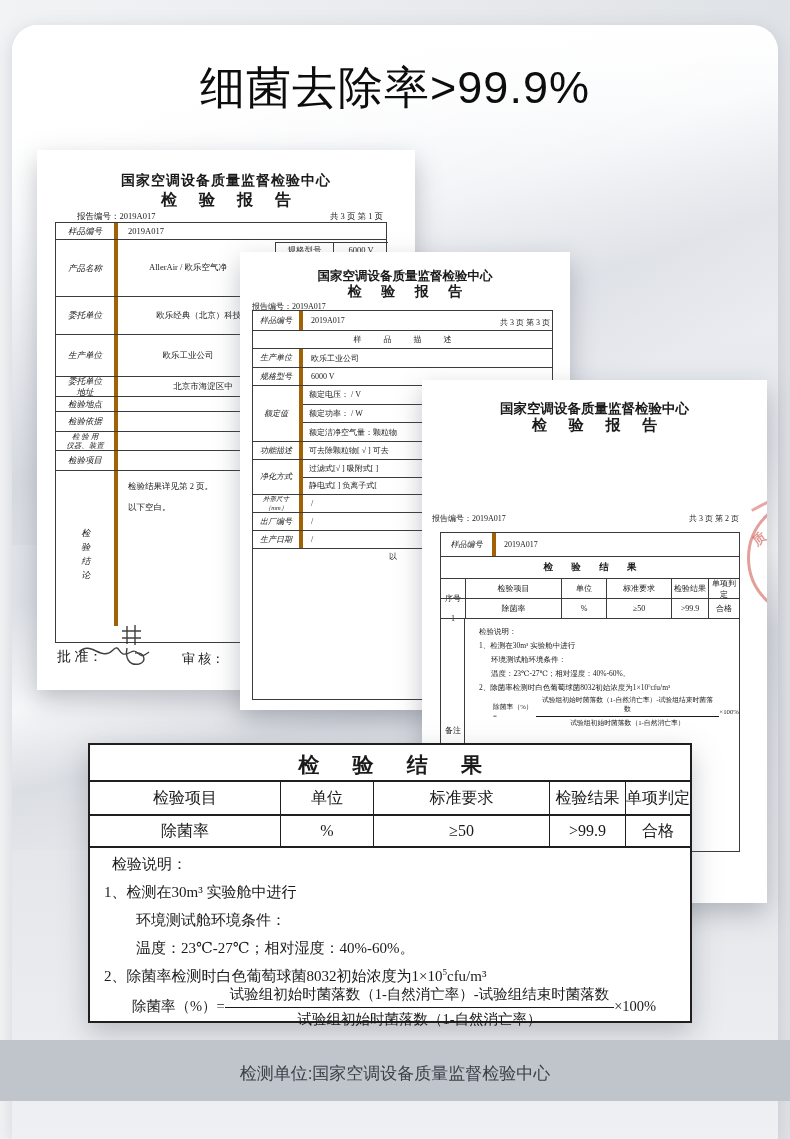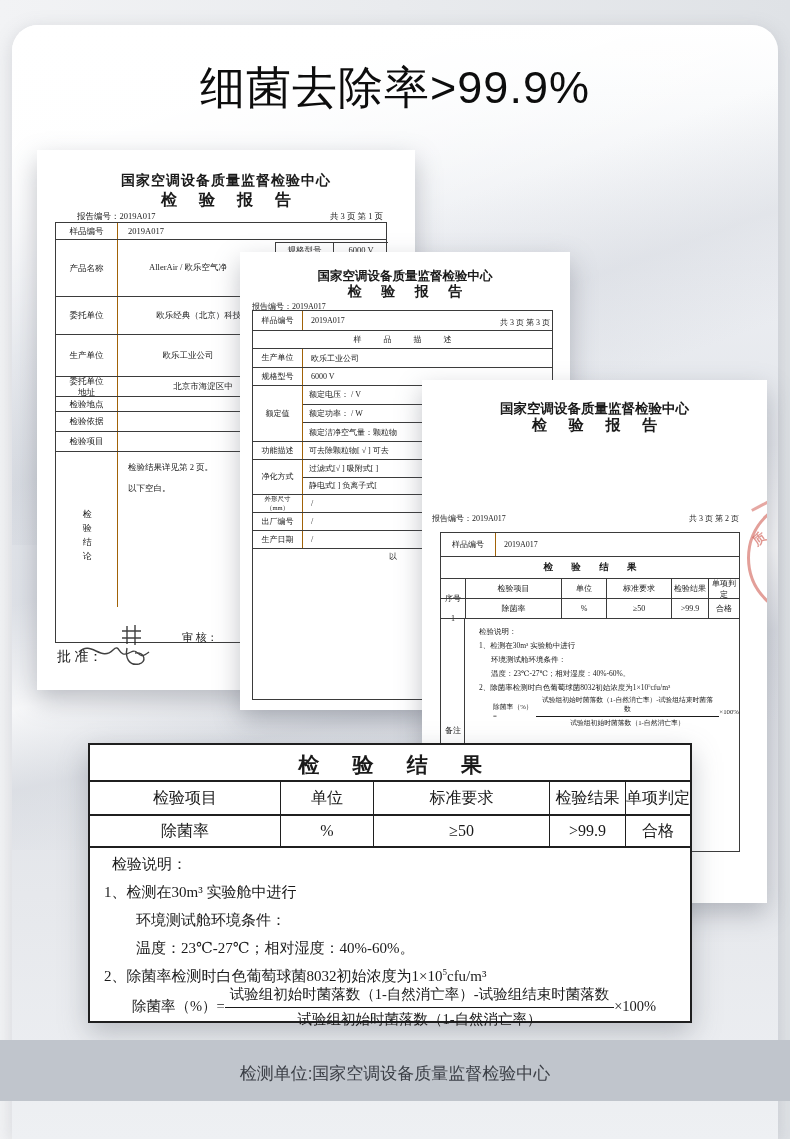--- a/index.html
+++ b/index.html
@@ -23,21 +23,21 @@
     font-family:"Liberation Sans","DejaVu Sans",sans-serif; font-weight:500; font-size:45px; letter-spacing:1px; color:#0d0d0d; }
 
   .doc { position:absolute; background:#fff; box-shadow:0 10px 24px rgba(95,100,112,.38); overflow:hidden; }
   .doc-org { position:absolute; left:0; right:0; text-align:center; font-weight:700; }
   .doc-sub { position:absolute; left:0; right:0; text-align:center; font-weight:700; }
   .abs { position:absolute; }
   .tbl { position:absolute; border:1px solid #3b3b3b; }
   .trow { display:flex; border-top:1px solid #3b3b3b; position:relative; }
   .trow.first { border-top:none; }
   .lc { flex:none; display:flex; flex-direction:column; align-items:center; justify-content:center;
-        text-align:center; border-right:1px solid #a16207; line-height:1.25; }
+        text-align:center; border-right:4px solid #a16207; line-height:1.25;font-style:italic; }
   .vc { flex:1; display:flex; align-items:center; position:relative; }
   .vc.center { justify-content:center; }
   .subcol { flex:1; display:flex; flex-direction:column; }
   .subrow { flex:1; display:flex; align-items:center; border-top:1px solid #3b3b3b; padding-left:6px; }
   .subrow.first { border-top:none; }
   .cgrid { display:flex; }
   .cx { display:flex; align-items:center; justify-content:center; border-left:1px solid #3b3b3b; text-align:center; }
   .cx.first { border-left:none;margin-top:19px; }
   .vertical { writing-mode: vertical-lr; text-orientation: upright; letter-spacing:14px; }
   .frac { display:inline-flex; flex-direction:column; text-align:center; }
@@ -123,20 +123,29 @@
             <span class="abs" style="left:0; width:200px; text-align:right;">北京</span>
           </div>
       </div>
       <div class="trow" style="height:20px;">
         <div class="lc" style="width:62px;">检验依据</div>
         <div class="vc" style="display:block; padding-top:1px;">
           <div style="width:198px; text-align:right; font-weight:700;">GB 21551.3-201</div>
           <div style="width:198px; text-align:right;">化</div>
         </div>
       </div>
+      <div class="trow" style="height:19px;">
+        <div class="lc" style="width:62px; font-size:7.5px;">
+          <span>检 验 用</span>
+          <span>仪器、装置</span>
+        </div>
+        <div class="vc">
+            <span class="abs" style="left:0; width:200px; text-align:right;">掩</span>
+          </div>
+      </div>
       <div class="trow" style="height:20px;">
         <div class="lc" style="width:62px;">检验项目</div>
         <div class="vc"></div>
       </div>
       <div class="trow" style="height:156px;">
         <div class="lc" style="width:62px;">
           <span class="vertical" style="font-size:9px;">检验结论</span>
         </div>
         <div class="vc" style="display:block; padding:10px 0 0 10px;">
           <div>检验结果详见第 2 页。</div>
@@ -146,21 +155,21 @@
     </div>
 
     <div class="abs" style="left:20px; top:498px; font-size:14px;text-align:right;">批 准：</div>
     <svg class="abs" style="left:38px; top:472px;" width="100" height="48" viewBox="0 0 100 48">
       <g stroke="#2c2c2c" stroke-width="1.4" fill="none" opacity="0.9">
         <path d="M52 4 L52 22 M60 3 L60 23 M47 9 L66 9 M47 16 L66 16"></path>
         <path d="M4 30 C 16 18, 26 40, 38 28 C 46 20, 42 38, 56 30 C 64 25, 62 40, 74 30"></path>
         <path d="M52 26 C 50 36, 54 44, 64 42 C 72 40, 70 30, 60 31"></path>
       </g>
     </svg>
-    <div class="abs" style="left:145px; top:480px; font-size:11px;">审 核：</div>
+    <div class="abs" style="left:145px; top:500px; font-size:13px;">审 核：</div>
   </div>
 
   <div class="doc" style="left:240px; top:252px; width:330px; height:458px; font-size:8px;">
     <div class="doc-org" style="top:16px; font-size:12.5px;">国家空调设备质量监督检验中心</div>
     <div class="doc-sub" style="top:31px; font-size:14px; letter-spacing:8px; text-indent:8px;">检  验  报  告</div>
     <div class="abs" style="left:12px; top:49px;">报告编号：2019A017</div>
     <div class="abs" style="right:20px; top:65px;">共 3 页  第 3 页</div>
 
     <div class="tbl" style="left:12px; top:58px; width:301px; height:390px;">
       <div class="trow first" style="height:19px;">

